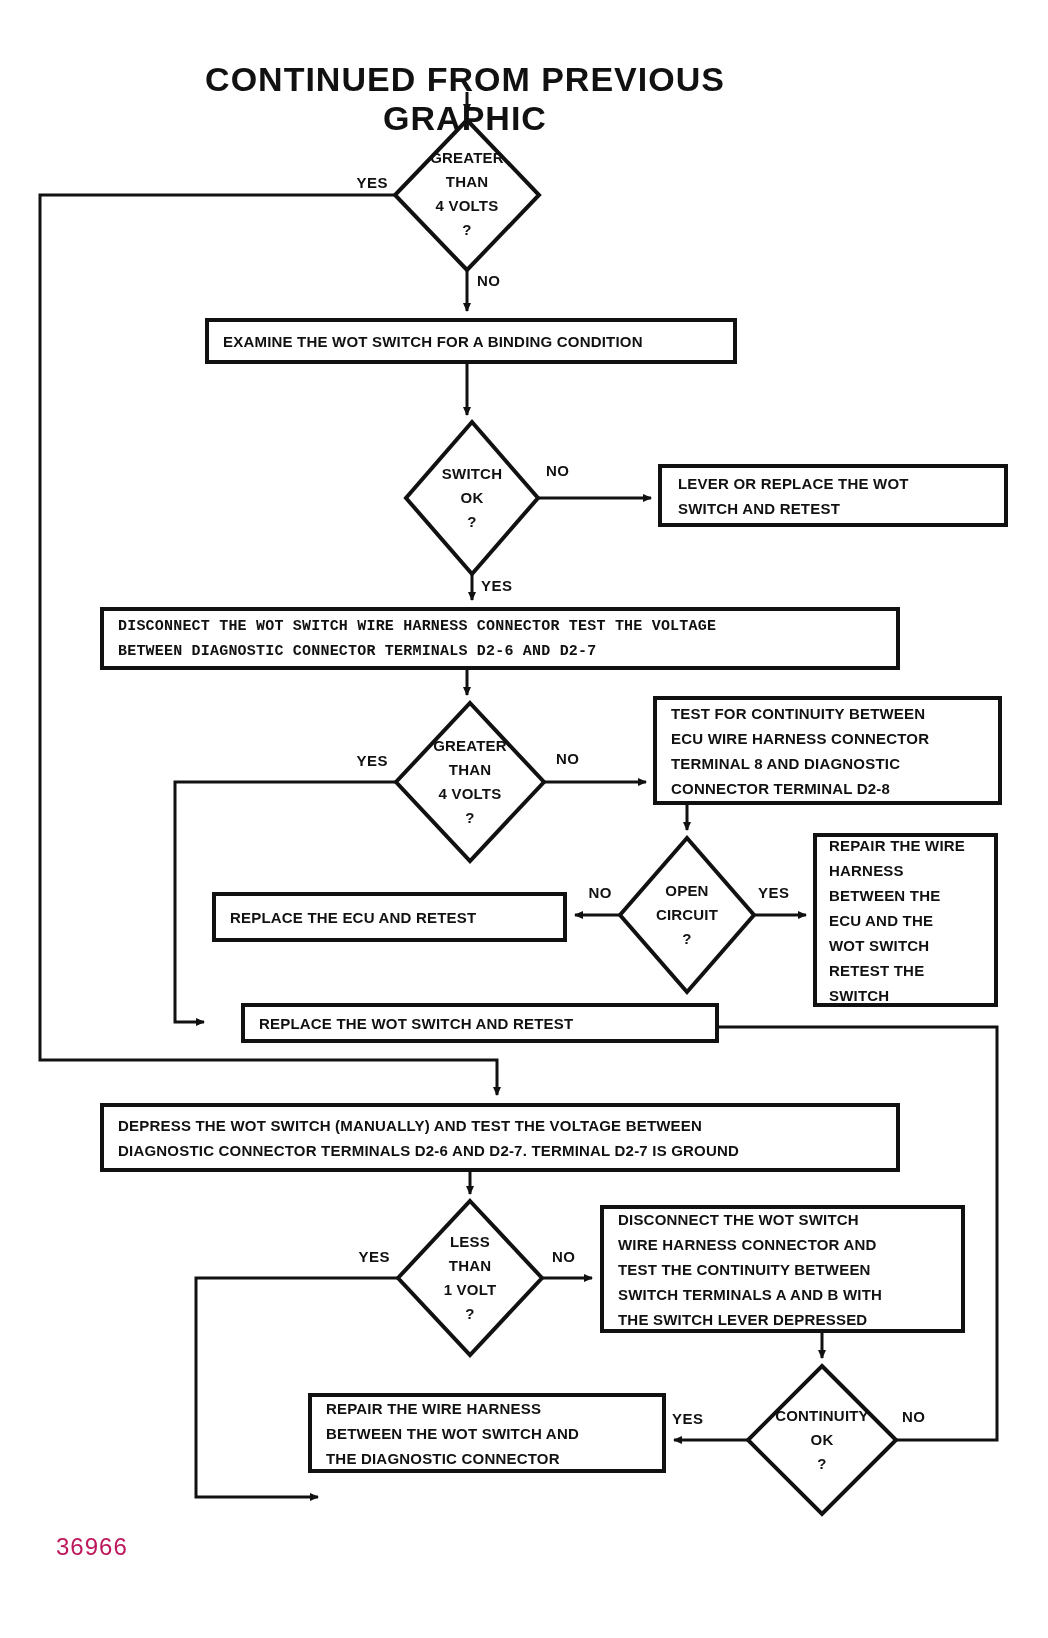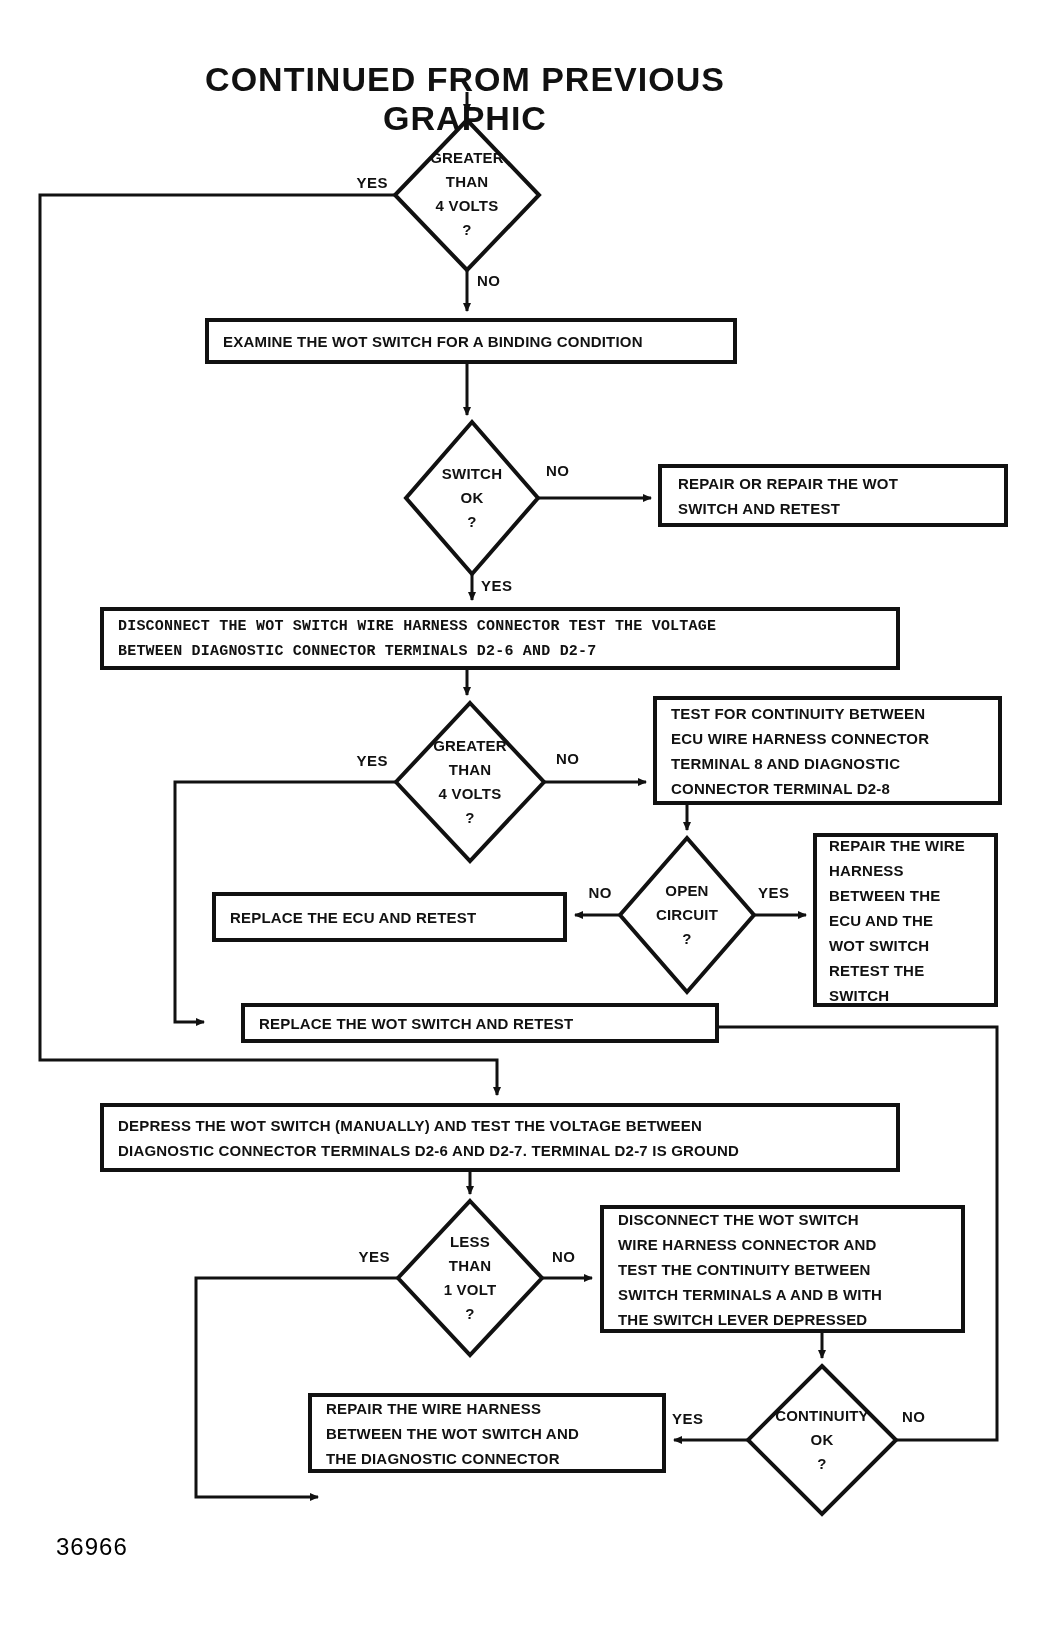--- a/index.html
+++ b/index.html
@@ -22,21 +22,21 @@
     position:absolute;text-align:center;white-space:pre-line;
     font-weight:700;font-size:15px;line-height:24px;letter-spacing:.2px;color:#111;
   }
   .elabel{
     position:absolute;font-weight:700;font-size:15px;line-height:18px;
     letter-spacing:.5px;color:#111;
   }
   .elabel.r{text-align:right;}
   .fig{
     position:absolute;left:56px;top:1533px;font-size:24px;font-weight:400;
-    letter-spacing:1px;color:#000000;
+    letter-spacing:1px;color:#be185d;
   }
 </style>
 </head>
 <body>
 
 <div class="page">
 
   <div class="title">CONTINUED FROM PREVIOUS GRAPHIC</div>
 
   <svg class="layer" width="1048" height="1638" viewBox="0 0 1048 1638" fill="none" stroke="#111" stroke-width="3">
@@ -85,21 +85,21 @@
     <polygon stroke-width="4" points="467,120 539,195 467,270 395,195"></polygon>
     <polygon stroke-width="4" points="472,422 538,498 472,574 406,498"></polygon>
     <polygon stroke-width="4" points="470,703 544,782 470,861 396,782"></polygon>
     <polygon stroke-width="4" points="687,838 754,915 687,992 620,915"></polygon>
     <polygon stroke-width="4" points="470,1201 542,1278 470,1355 398,1278"></polygon>
     <polygon stroke-width="4" points="822,1366 896,1440 822,1514 748,1440"></polygon>
   </svg>
 
   <div class="box" style="left:205px;top:318px;width:532px;height:46px;padding-left:14px;">EXAMINE THE WOT SWITCH FOR A BINDING CONDITION</div>
 
-  <div class="box" style="left:658px;top:464px;width:350px;height:63px;padding-left:16px;">REPAIR OR REPAIR THE WOT
+  <div class="box" style="left:658px;top:464px;width:350px;height:63px;padding-left:16px;">LEVER OR REPLACE THE WOT
 SWITCH AND RETEST</div>
 
   <div class="box" style="left:100px;top:607px;width:800px;height:63px;padding-left:14px;font-family:Liberation Mono, monospace;">DISCONNECT THE WOT SWITCH WIRE HARNESS CONNECTOR  TEST THE VOLTAGE
 BETWEEN DIAGNOSTIC CONNECTOR TERMINALS D2-6 AND D2-7</div>
 
   <div class="box" style="left:653px;top:696px;width:349px;height:109px;padding-left:14px;">TEST FOR CONTINUITY BETWEEN
 ECU WIRE HARNESS CONNECTOR
 TERMINAL 8 AND DIAGNOSTIC
 CONNECTOR TERMINAL D2-8</div>
 

